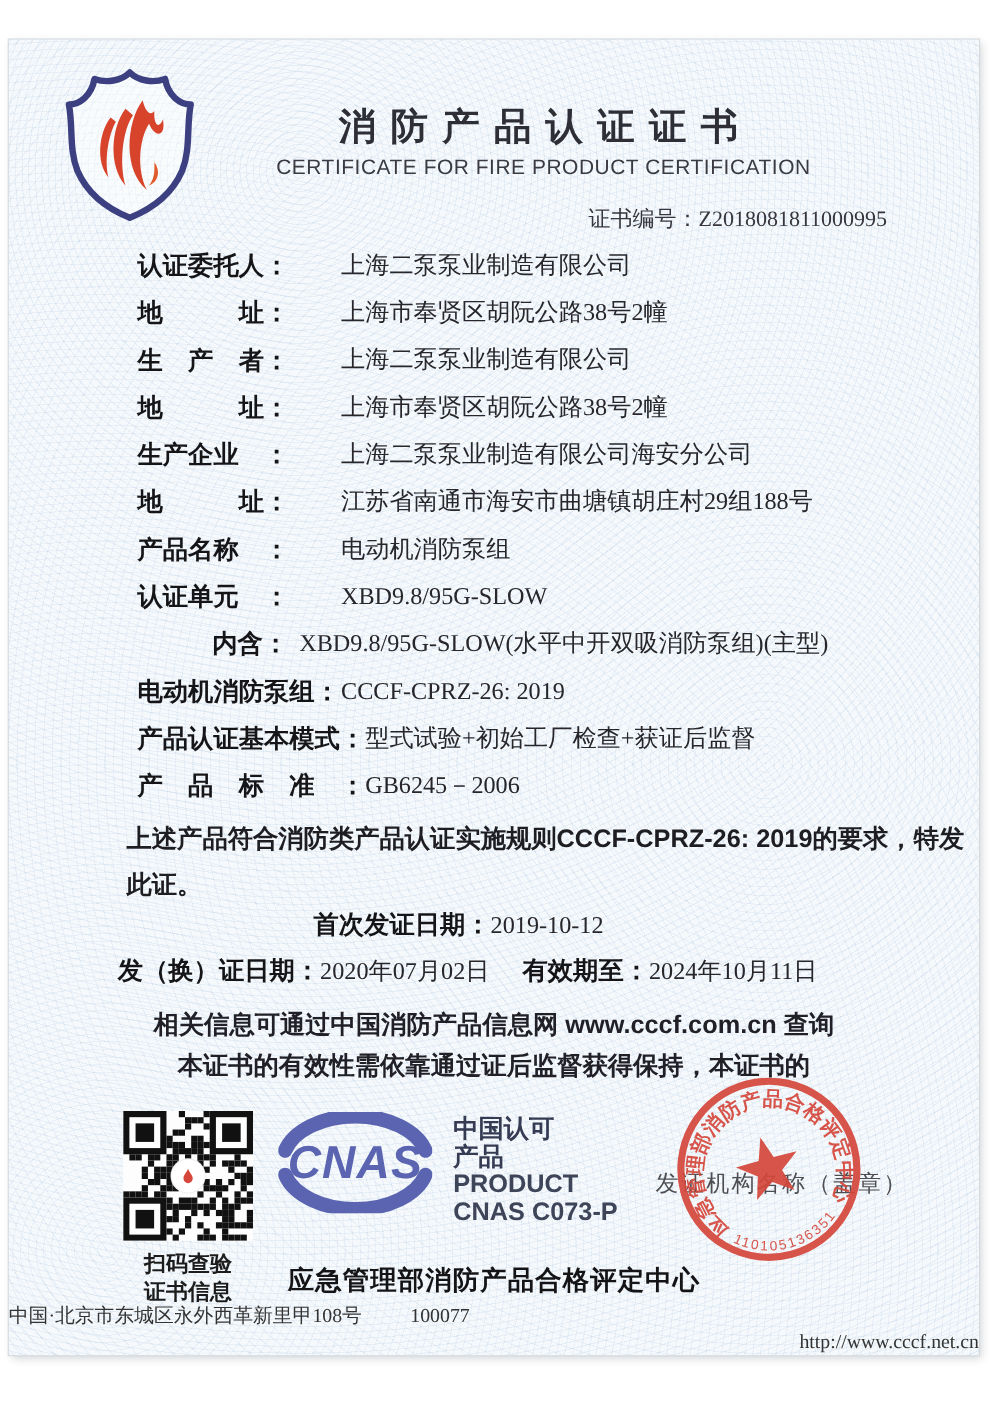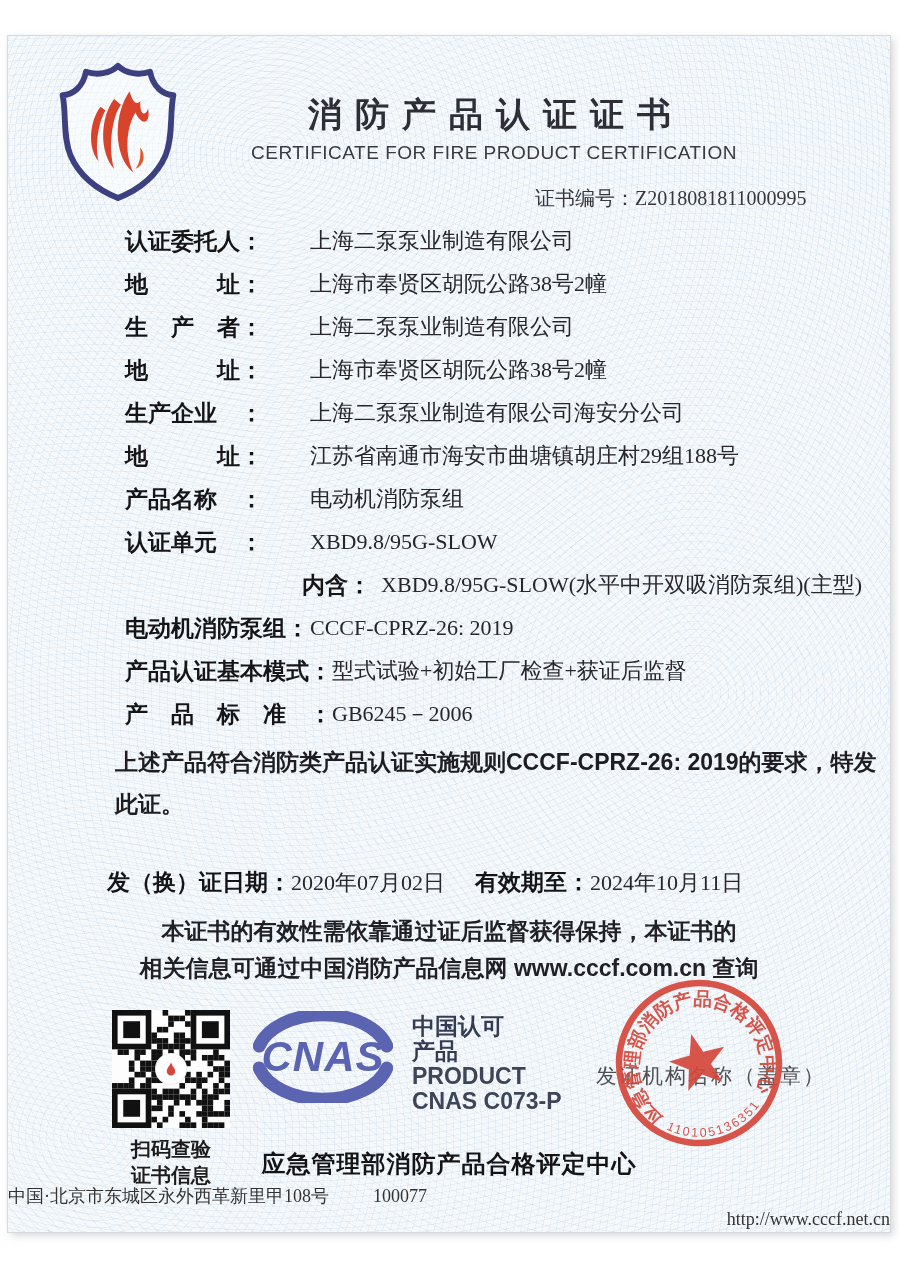--- a/index.html
+++ b/index.html
@@ -16,21 +16,21 @@
   .title{position:absolute;left:124px;right:30px;top:56px;text-align:center;
     font-size:34px;font-weight:bold;letter-spacing:13px;color:#2e2e36;}
   .subtitle{position:absolute;left:120px;right:30px;top:106px;text-align:center;
     font-size:19px;letter-spacing:.5px;color:#3a3a42;}
   .certno{position:absolute;left:527px;top:149px;font-family:"Liberation Serif",serif;
     font-size:20px;color:#36363c;}
   
   .fields{position:absolute;left:117px;right:28px;top:190px;}
   .row{display:flex;line-height:30px;margin-bottom:13px;white-space:nowrap;}
   .lbl{flex:0 0 auto;min-width:185px;font-size:23px;font-weight:bold;color:#151518;}
-  .row.indent{padding-left:68px;justify-content:flex-end;}
+  .row.indent{padding-left:68px;}
   .row.indent .lbl{min-width:0;margin-right:10px;}
   .val{font-family:"Liberation Serif",serif;font-size:22px;color:#26262b;}
   .statement{position:absolute;left:107px;top:705px;width:778px;font-size:23px;font-weight:600;
     color:#1d1d22;line-height:42px;}
   .first-issue{position:absolute;left:277px;top:789px;white-space:nowrap;}
   .first-issue .lbl,.issue-row .lbl{min-width:0;font-size:23px;font-weight:bold;color:#151518;}
   .issue-row{position:absolute;left:99px;top:831px;white-space:nowrap;}
   .issue-row .pair2{margin-left:30px;}
   .inline-val{font-family:"Liberation Serif",serif;font-size:22px;color:#26262b;}
   .notice{position:absolute;left:0;right:0;top:877px;text-align:center;font-size:23px;
@@ -130,28 +130,31 @@
         <span class="lbl">产　品　标　准　：</span>
         <span class="val">GB6245－2006</span>
       </div>
   </div>
 
   <div class="statement">
     <div>上述产品符合消防类产品认证实施规则CCCF-CPRZ-26: 2019的要求，特发</div>
     <div>此证。</div>
   </div>
 
+  <div class="first-issue">
+    <span class="lbl">首次发证日期：</span><span class="inline-val">2019-10-12</span>
+  </div>
 
   <div class="issue-row">
     <span class="lbl">发（换）证日期：</span><span class="inline-val">2020年07月02日</span><span class="lbl pair2">有效期至：</span><span class="inline-val">2024年10月11日</span>
   </div>
 
   <div class="notice">
+    <div>相关信息可通过中国消防产品信息网 www.cccf.com.cn 查询</div>
     <div>本证书的有效性需依靠通过证后监督获得保持，本证书的</div>
-    <div>相关信息可通过中国消防产品信息网 www.cccf.com.cn 查询</div>
   </div>
 
   <div class="qr-block">
     <div class="qr">
       <svg id="qr-svg" width="118" height="118" fill="#111">
           <rect x="50.57" y="0.00" width="5.62" height="5.62"></rect>
           <rect x="73.05" y="0.00" width="5.62" height="5.62"></rect>
           <rect x="56.19" y="5.62" width="5.62" height="5.62"></rect>
           <rect x="61.81" y="5.62" width="5.62" height="5.62"></rect>
           <rect x="67.43" y="5.62" width="5.62" height="5.62"></rect>

